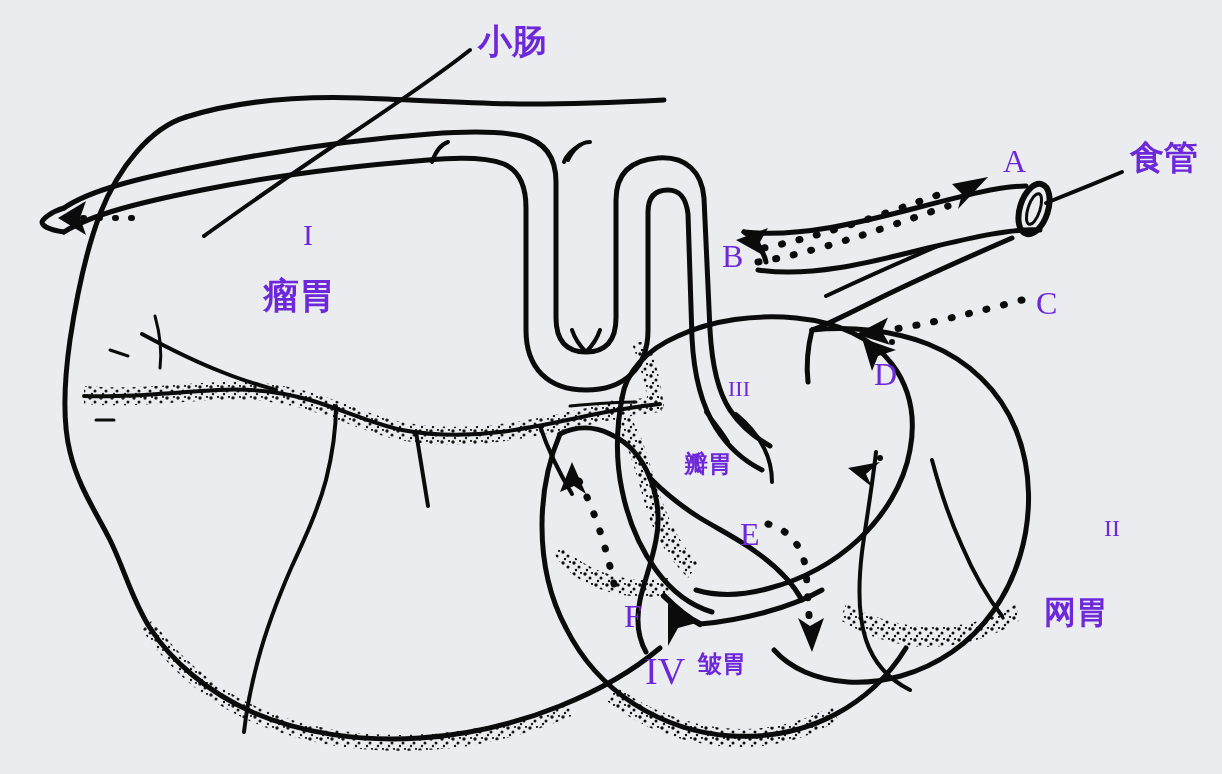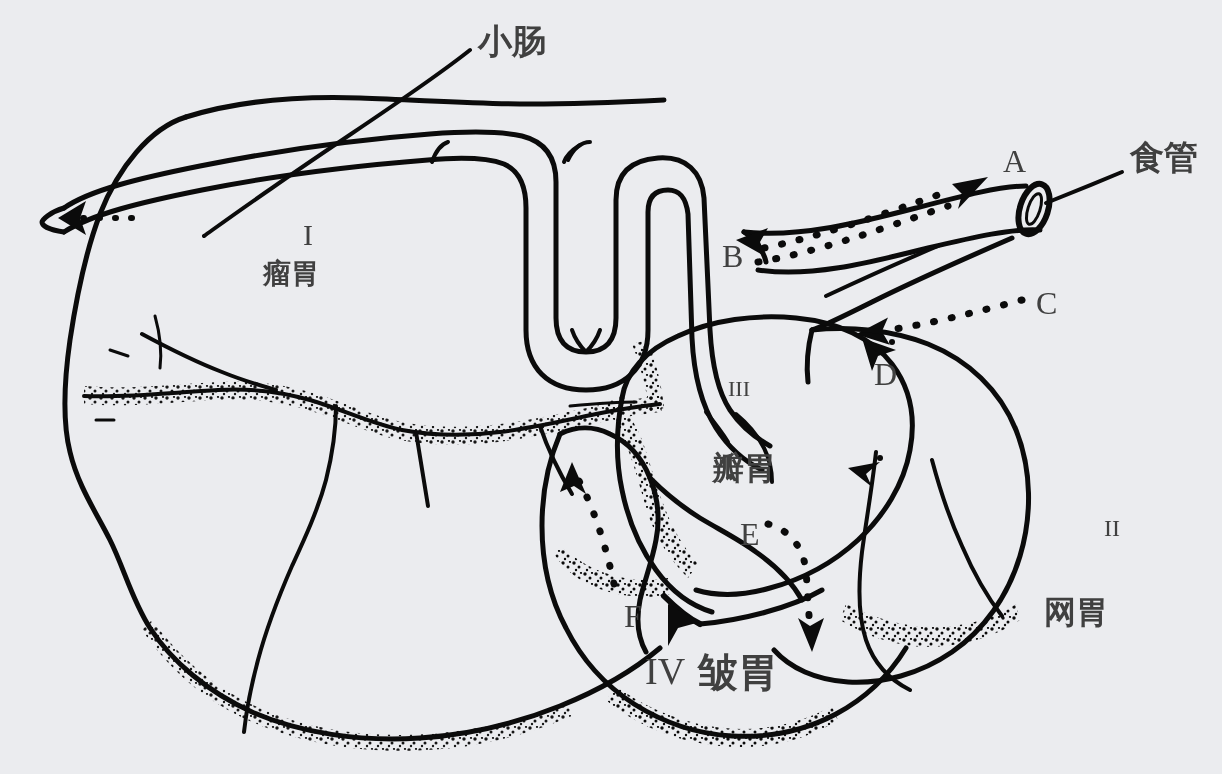--- a/index.html
+++ b/index.html
@@ -6,21 +6,21 @@
   body{
     width:1222px;height:774px;
     background:#ebecef;
     font-family:"Liberation Serif", serif;
     overflow:hidden;
     position:relative;
   }
   #figure{position:absolute;left:0;top:0;width:1222px;height:774px;}
   .lbl{
     position:absolute;
-    color:#404040;
+    color:#6d28d9;
     font-weight:bold;
     white-space:nowrap;
     line-height:1;
     -webkit-font-smoothing:none;
   }
   .cjk{font-family:"DejaVu Sans","Liberation Sans",sans-serif;font-weight:bold;}
   .roman{font-family:"Liberation Serif","DejaVu Serif",serif;font-weight:normal;}
   .letter{font-family:"Liberation Serif","DejaVu Serif",serif;font-weight:normal;}
 </style>
 </head>
@@ -256,29 +256,29 @@
     <path class="ink w3" d="M110,350 C116,352 122,354 128,356"></path>
     <path class="ink w3" d="M96,420 C102,420 108,420 114,420"></path>
   </g>
 </svg>
 
 <div class="lbl cjk" style="left:478px;top:24px;font-size:34px;">小肠</div>
 
 <div class="lbl cjk" style="left:1130px;top:140px;font-size:34px;">食管</div>
 
 <div class="lbl roman" style="left:303px;top:220px;font-size:30px;">I</div>
-<div class="lbl cjk" style="left:263px;top:262px;font-size:28px;font-family:Liberation Mono, monospace;">瘤胃</div>
+<div class="lbl cjk" style="left:263px;top:278px;font-size:36px;">瘤胃</div>
 
 <div class="lbl roman" style="left:1104px;top:516px;font-size:24px;">II</div>
 <div class="lbl cjk" style="left:1044px;top:596px;font-size:32px;">网胃</div>
 
 <div class="lbl roman" style="left:728px;top:378px;font-size:22px;">III</div>
-<div class="lbl cjk" style="left:712px;top:452px;font-size:32px;">瓣胃</div>
+<div class="lbl cjk" style="left:684px;top:452px;font-size:24px;">瓣胃</div>
 
 <div class="lbl roman" style="left:645px;top:652px;font-size:38px;">IV</div>
-<div class="lbl cjk" style="left:698px;top:652px;font-size:40px;">皱胃</div>
+<div class="lbl cjk" style="left:698px;top:652px;font-size:24px;font-family:Liberation Serif, serif;">皱胃</div>
 
 <div class="lbl letter" style="left:1003px;top:145px;font-size:32px;">A</div>
 <div class="lbl letter" style="left:722px;top:240px;font-size:32px;">B</div>
 <div class="lbl letter" style="left:1036px;top:287px;font-size:32px;">C</div>
 <div class="lbl letter" style="left:874px;top:358px;font-size:32px;">D</div>
 <div class="lbl letter" style="left:740px;top:518px;font-size:32px;">E</div>
 <div class="lbl letter" style="left:624px;top:600px;font-size:32px;">F</div>
 
 </body></html>

